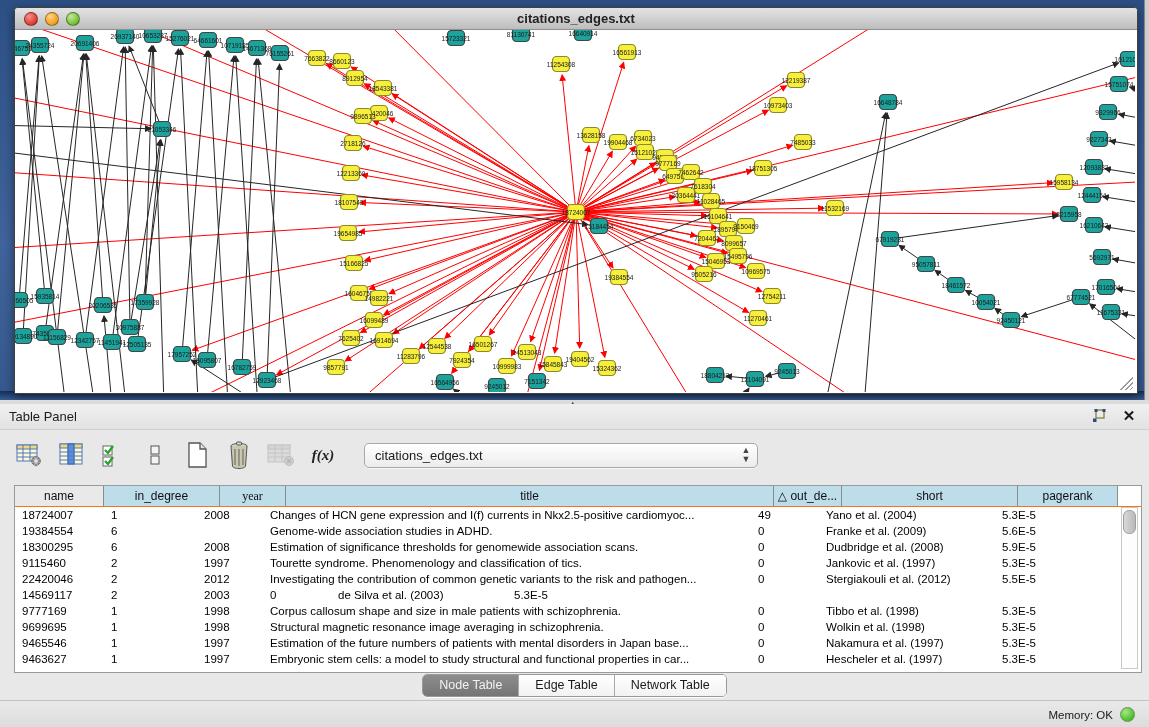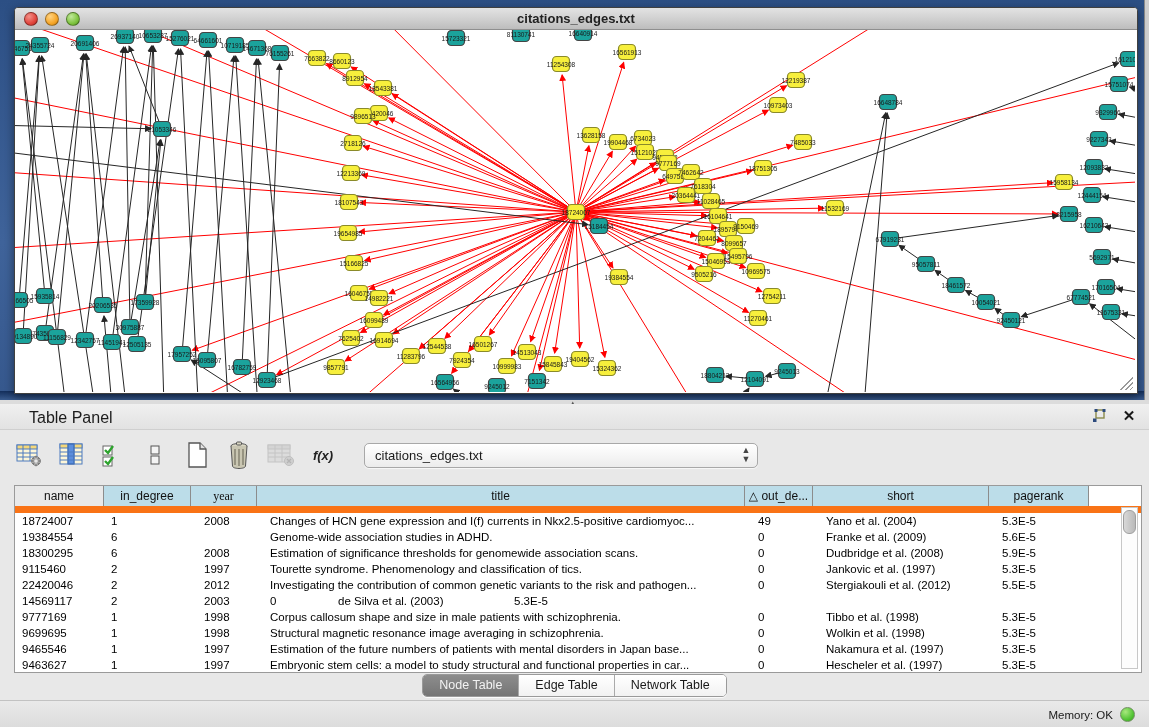--- a/index.html
+++ b/index.html
@@ -33,38 +33,38 @@
       linear-gradient(135deg,transparent 48%,#9a9a9a 48%,#9a9a9a 54%,transparent 54%),
       linear-gradient(135deg,transparent 68%,#9a9a9a 68%,#9a9a9a 74%,transparent 74%),
       linear-gradient(135deg,transparent 86%,#9a9a9a 86%,#9a9a9a 92%,transparent 92%);}
 
   
   .table-panel{position:absolute;left:0;top:404px;width:1149px;height:323px;background:#e8e8e8;}
   .panel-grip{position:absolute;left:0;top:-4px;width:1149px;height:5px;background:#dcdcdc;}
   .panel-grip .nub{position:absolute;left:571px;top:0px;font-size:7px;color:#555;line-height:5px;}
   .panel-titlebar{position:relative;height:25px;background:linear-gradient(180deg,#f0f0f0,#e2e2e2);
       border-bottom:1px solid #cfcfcf;}
-  .panel-title{position:absolute;left:9px;top:5px;font-size:16px;color:#1c1c1c;margin-left:20px;}
+  .panel-title{position:absolute;left:9px;top:5px;font-size:13px;color:#1c1c1c;}
   .panel-buttons{position:absolute;right:12px;top:4px;display:flex;gap:14px;align-items:center;}
   .icon-btn{width:16px;height:16px;display:flex;align-items:center;justify-content:center;cursor:default;}
   .close-x{font-size:15px;font-weight:bold;color:#1a1a1a;line-height:16px;}
 
   .toolbar{position:relative;height:50px;display:flex;align-items:center;padding-left:14px;}
   .tb-icon{margin-right:12px;display:flex;align-items:center;justify-content:center;width:30px;height:30px;}
-  .fx-label{font-family:Liberation Sans, sans-serif;font-style:italic;font-size:13px;color:#222;font-weight:bold;}
+  .fx-label{font-family:Liberation Serif, serif;font-style:italic;font-size:15px;color:#222;font-weight:bold;}
   .dropdown{margin-left:14px;width:392px;height:23px;border:1px solid #a8a8a8;border-radius:5px;
       background:linear-gradient(180deg,#ffffff,#ececec);display:flex;align-items:center;
       box-shadow:0 1px 1px rgba(255,255,255,.7), inset 0 1px 0 #fff;}
   .dropdown .dd-text{flex:1;font-size:13px;color:#1a1a1a;padding-left:10px;}
   .dropdown .dd-arrows{width:22px;text-align:center;font-size:9px;color:#444;line-height:9px;}
 
   
   .dtable{position:absolute;left:14px;top:81px;width:1126px;height:186px;
       background:#fff;border:1px solid #9a9a9a;overflow:hidden;}
-  .thead{display:flex;height:20px;border-bottom:7px solid #f97316;}
+  .thead{display:flex;height:20px;border-bottom:1px solid #f97316;}
   .th{box-sizing:border-box;height:20px;border-right:1px solid #8c8c8c;
       background:#bcdde9;font-size:12px;color:#111;text-align:center;line-height:20px;
       overflow:hidden;white-space:nowrap;}
   .th.gray{background:#e9e9e9;}
   .tbody{position:relative;}
   .tr{display:flex;height:16px;line-height:16px;}
   .td{box-sizing:border-box;padding-left:7px;font-size:11.5px;color:#000;
       overflow:hidden;white-space:nowrap;}
   .vscroll{position:absolute;right:3px;top:21px;width:15px;height:160px;
       background:#fdfdfd;border:1px solid #c8c8c8;}
@@ -564,21 +564,21 @@
       </div>
       <div class="dropdown">
         <span class="dd-text">citations_edges.txt</span>
         <span class="dd-arrows">▲<br>▼</span>
       </div>
     </div>
 
     <div class="dtable" id="dataTable">
       <div class="thead" id="tableHead">
           <div class="th gray" style="width: 89px;">name</div>
-          <div class="th" style="width: 87px;">in_degree</div>
+          <div class="th" style="width: 116px;">in_degree</div>
           <div class="th" style="width: 66px; font-family: Liberation Serif, serif;">year</div>
           <div class="th" style="width: 488px;">title</div>
           <div class="th" style="width: 68px;">△ out_de...</div>
           <div class="th" style="width: 176px;">short</div>
           <div class="th" style="width: 100px;">pagerank</div>
         </div>
       <div class="tbody" id="tableBody">
           <div class="tr">
             <div class="td" style="width: 89px;">18724007</div>
             <div class="td" style="width: 93px;">1</div>

